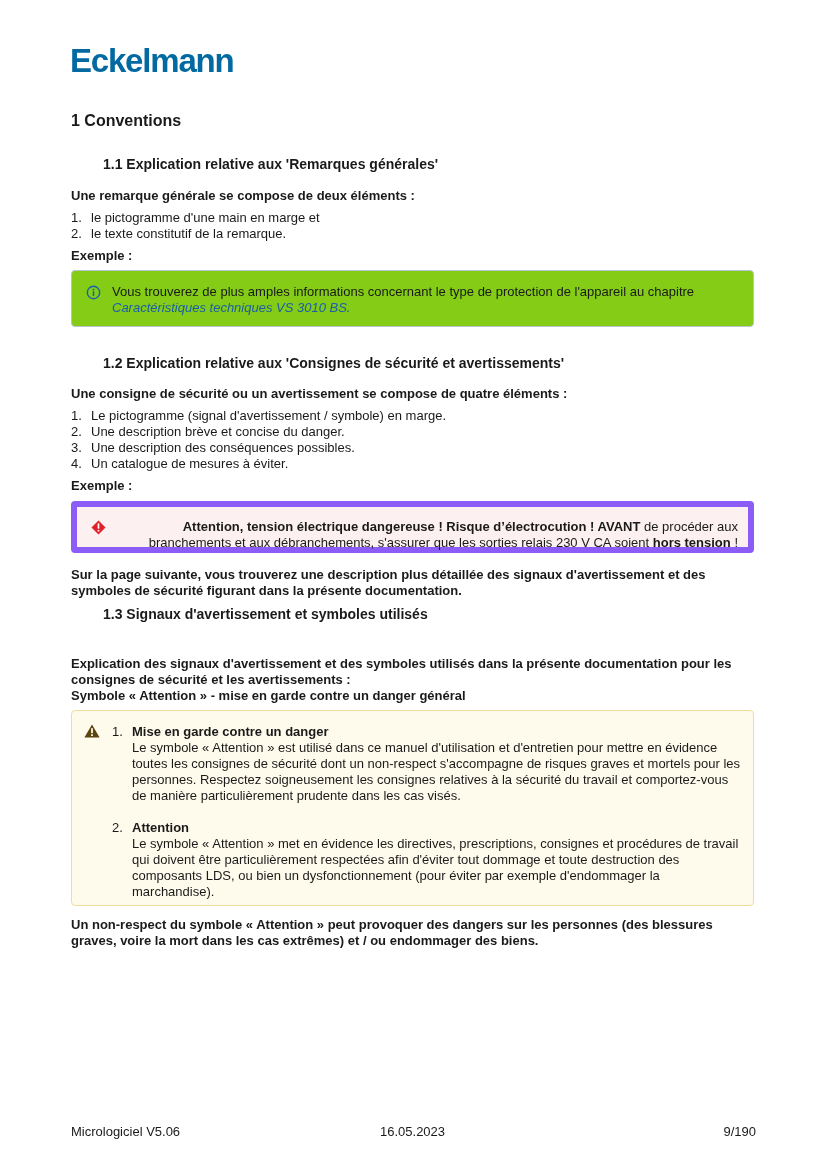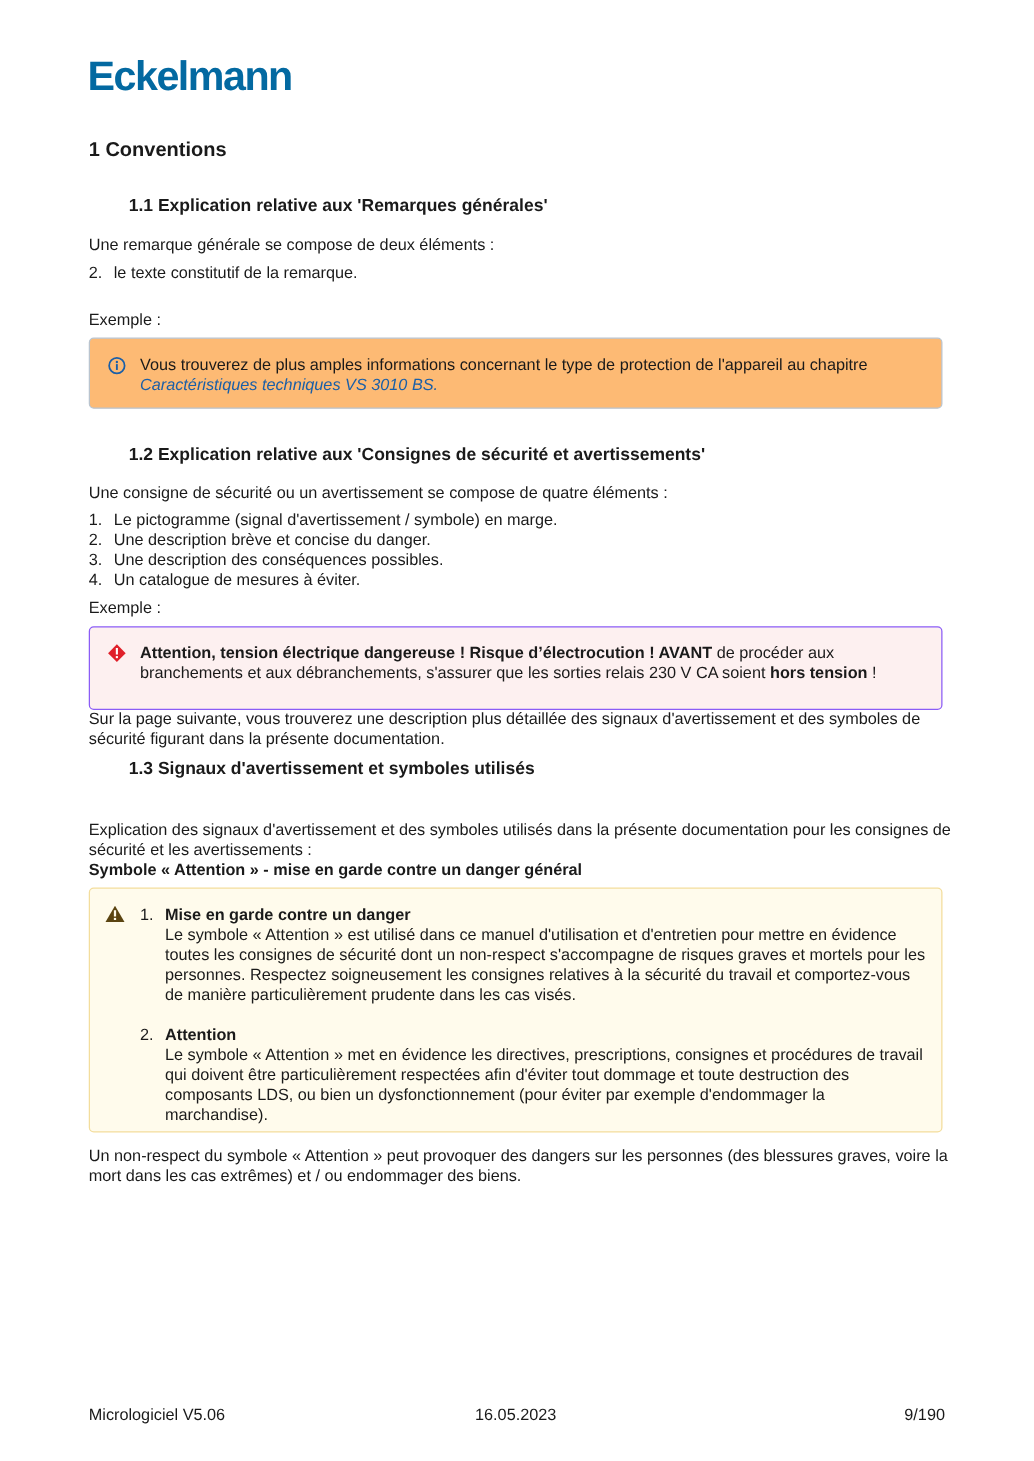--- a/index.html
+++ b/index.html
@@ -2,43 +2,44 @@
 <html><head>
   <meta charset="utf-8">
   <style>
     html, body { margin:0; padding:0; background:#ffffff; }
     body { width:827px; height:1169px; position:relative; overflow:hidden;
       font-family:"Liberation Sans", sans-serif; color:#1a1a1a; font-size:13px; }
     .logo { position:absolute; left:70px; top:42px; font-family:"Liberation Sans", sans-serif;
       font-weight:bold; font-size:33px; color:#0369a1; letter-spacing:-1.2px; }
     .h1 { position:absolute; left:71px; top:112px; font-weight:bold; font-size:16px; }
     .h2 { position:absolute; left:71px; font-weight:bold; font-size:14px;margin-left:32px; }
-    .p { position:absolute; left:71px; width:690px; font-size:13px; line-height:16px; }
+    .p { position:absolute; left:71px; width:690px; font-size:13px; line-height:16px;font-weight:bold; }
     .ol { position:absolute; left:71px; margin:0; padding:0; list-style:none; font-size:13px; line-height:16px; }
     .ol li .num { display:inline-block; width:20px; }
     .box { position:absolute; left:71px; width:683px; border-radius:4px; box-sizing:border-box; }
-    .info { top:270px; height:57px; background:#fdba74; border:1px solid #b9c4cf; }
-    .danger { top:501px; height:67px; background:#fdf0f0; border:1px solid #8b5cf6; }
+    .info { top:270px; height:57px; background:#84cc16; border:1px solid #b9c4cf; }
+    .danger { top:501px; height:52px; background:#fdf0f0; border:6px solid #8b5cf6;text-align:right; }
     .caution { top:710px; height:196px; background:#fffbec; border:1px solid #f3dd9c; }
     .box .icon { position:absolute; left:14px; }
     .box .txt { position:absolute; left:40px; right:10px; font-size:13px; line-height:16px; }
     .link { color:#1a5fa8;font-style:italic; }
     b { font-weight:bold; }
     .footer { position:absolute; top:1124px; font-size:13px; }
   </style>
 </head>
 <body>
 
 <div class="logo">Eckelmann</div>
 
 <div class="h1">1 Conventions</div>
 
 <div class="h2" style="top:156px">1.1  Explication relative aux 'Remarques générales'</div>
 <div class="p" style="top:188px">Une remarque générale se compose de deux éléments :</div>
 <ul class="ol" style="top:210px">
+  <li><span class="num">1.</span><span>le pictogramme d'une main en marge et</span></li>
   <li><span class="num">2.</span><span>le texte constitutif de la remarque.</span></li>
 </ul>
 <div class="p" style="top:248px">Exemple :</div>
 
 <div class="box info">
   <span class="icon" style="top:14px">
     <svg width="15" height="15" viewBox="0 0 16 16">
         <circle cx="8" cy="8" r="6.6" fill="none" stroke="#1a5fa8" stroke-width="1.5"></circle>
         <circle cx="8" cy="4.9" r="1" fill="#1a5fa8"></circle>
         <rect x="7.2" y="6.7" width="1.6" height="5" fill="#1a5fa8"></rect>

